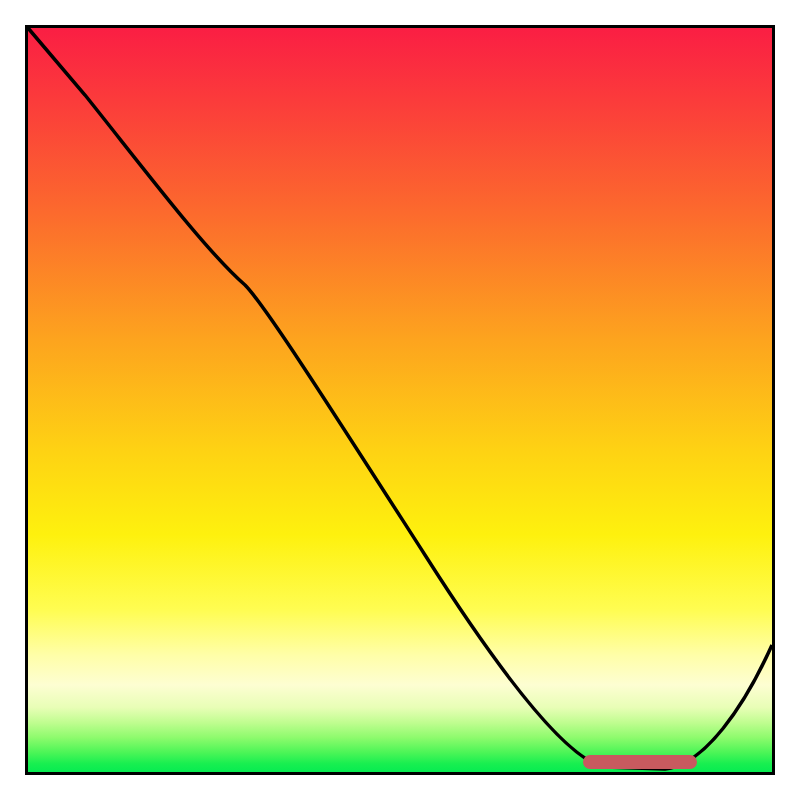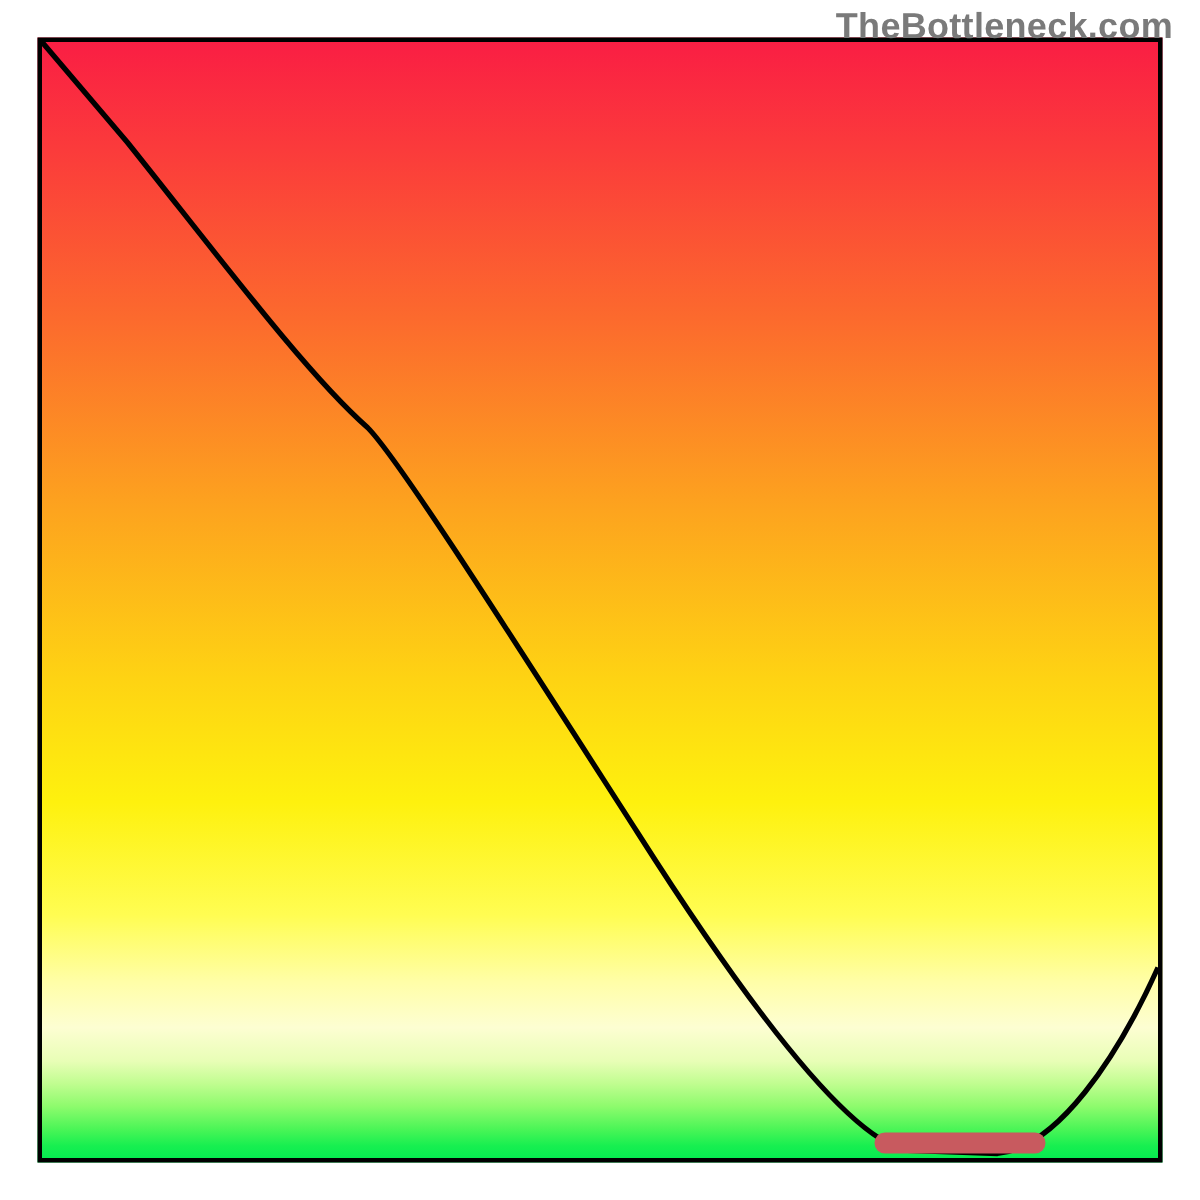--- a/index.html
+++ b/index.html
@@ -79,21 +79,20 @@
   .bottleneck-seg {
     stroke: #c85a5f;
     stroke-width: 14;
     stroke-linecap: round;
   }
 </style>
 </head>
 <body>
 <div class="container">
 
-  <div class="watermark">TheBottleneck.com</div>
 
   <div class="plot-area">
     <div class="gradient-bg"></div>
 
     <svg class="curve" viewBox="0 0 750 750" preserveAspectRatio="none">
 
       <path d="M 3 3
                L 60 70
                C 120 145, 180 225, 220 260
                C 240 280, 310 390, 400 530

